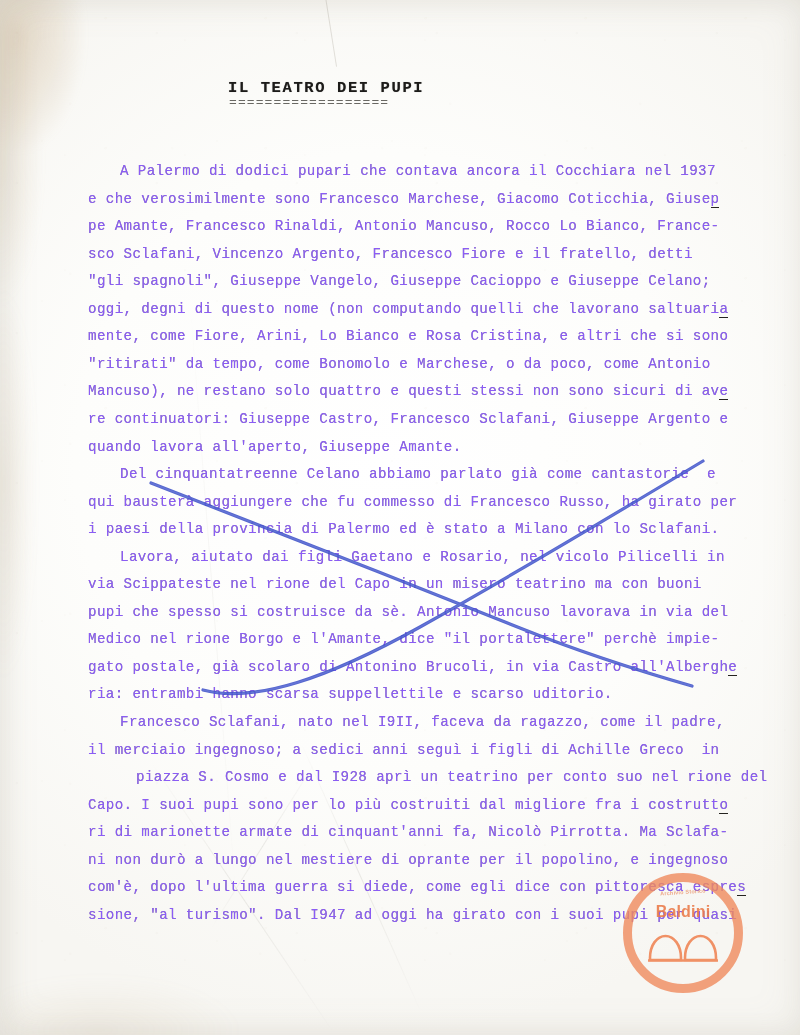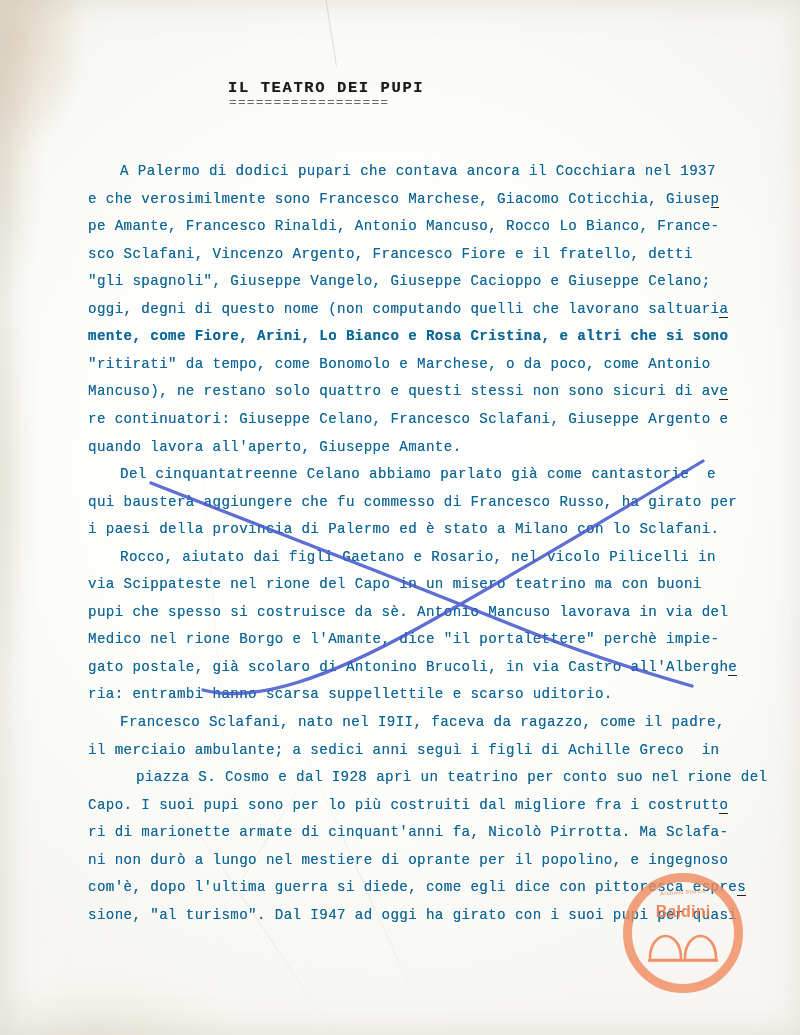--- a/index.html
+++ b/index.html
@@ -113,21 +113,21 @@
     top: 95px;
     color: #4a4843;
     font-size: 13px;
     letter-spacing: 1.1px;
     white-space: pre;
     opacity: .82;
   }
   .line {
     position: absolute;
     left: 88px;
-    color: #0369a1;
+    color: #8b5cf6;
     font-size: 14.2px;
     letter-spacing: .38px;
     white-space: pre;
     text-shadow: 0 0 .65px rgba(35,33,30,.5);
   }
   .line.indent { left: 120px; }
   .uline { border-bottom: 1px solid #25231f; padding-bottom: 0px; }
 
   
   .ink-layer {
@@ -208,36 +208,36 @@
   <div class="doc">
     <div class="title-block">IL TEATRO DEI PUPI</div>
     <div class="title-rule">==================</div>
     <div id="lines-host">
         <div class="line indent" style="top: 163px;">A Palermo di dodici pupari che contava ancora il Cocchiara nel 1937</div>
         <div class="line" style="top: 190.55px;">e che verosimilmente sono Francesco Marchese, Giacomo Coticchia, Giuse<span class="uline">p</span></div>
         <div class="line" style="top: 218.1px;">pe Amante, Francesco Rinaldi, Antonio Mancuso, Rocco Lo Bianco, France-</div>
         <div class="line" style="top: 245.65px;">sco Sclafani, Vincenzo Argento, Francesco Fiore e il fratello, detti</div>
         <div class="line" style="top: 273.2px;">"gli spagnoli", Giuseppe Vangelo, Giuseppe Cacioppo e Giuseppe Celano;</div>
         <div class="line" style="top: 300.75px;">oggi, degni di questo nome (non computando quelli che lavorano saltuari<span class="uline">a</span></div>
-        <div class="line" style="top: 328.3px; font-weight: bold;">mente, come Fiore, Arini, Lo Bianco e Rosa Cristina, e altri che si sono</div>
+        <div class="line" style="top: 328.3px;">mente, come Fiore, Arini, Lo Bianco e Rosa Cristina, e altri che si sono</div>
         <div class="line" style="top: 355.85px;">"ritirati" da tempo, come Bonomolo e Marchese, o da poco, come Antonio</div>
         <div class="line" style="top: 383.4px;">Mancuso), ne restano solo quattro e questi stessi non sono sicuri di av<span class="uline">e</span></div>
-        <div class="line" style="top: 410.95px;">re continuatori: Giuseppe Celano, Francesco Sclafani, Giuseppe Argento e</div>
+        <div class="line" style="top: 410.95px;">re continuatori: Giuseppe Castro, Francesco Sclafani, Giuseppe Argento e</div>
         <div class="line" style="top: 438.5px;">quando lavora all'aperto, Giuseppe Amante.</div>
         <div class="line indent" style="top: 466.05px;">Del cinquantatreenne Celano abbiamo parlato già come cantastorie  e</div>
         <div class="line" style="top: 493.6px;">qui bausterà aggiungere che fu commesso di Francesco Russo, ha girato per</div>
         <div class="line" style="top: 521.15px;">i paesi della provincia di Palermo ed è stato a Milano con lo Sclafani.</div>
-        <div class="line indent" style="top: 548.7px;">Rocco, aiutato dai figli Gaetano e Rosario, nel vicolo Pilicelli in</div>
+        <div class="line indent" style="top: 548.7px;">Lavora, aiutato dai figli Gaetano e Rosario, nel vicolo Pilicelli in</div>
         <div class="line" style="top: 576.25px;">via Scippateste nel rione del Capo in un misero teatrino ma con buoni</div>
         <div class="line" style="top: 603.8px; text-align: right;">pupi che spesso si costruisce da sè. Antonio Mancuso lavorava in via del</div>
         <div class="line" style="top: 631.35px;">Medico nel rione Borgo e l'Amante, dice "il portalettere" perchè impie-</div>
         <div class="line" style="top: 658.9px;">gato postale, già scolaro di Antonino Brucoli, in via Castro all'Albergh<span class="uline">e</span></div>
         <div class="line" style="top: 686.45px;">ria: entrambi hanno scarsa suppellettile e scarso uditorio.</div>
         <div class="line indent" style="top: 714px;">Francesco Sclafani, nato nel I9II, faceva da ragazzo, come il padre,</div>
-        <div class="line" style="top: 741.55px;">il merciaio ambulante; a sedici anni seguì i figli di Achille Greco  in</div>
+        <div class="line" style="top: 741.55px;">il merciaio ingegnoso; a sedici anni seguì i figli di Achille Greco  in</div>
         <div class="line" style="top: 769.1px; margin-left: 48px;">piazza S. Cosmo e dal I928 aprì un teatrino per conto suo nel rione del</div>
         <div class="line" style="top: 796.65px;">Capo. I suoi pupi sono per lo più costruiti dal migliore fra i costrutt<span class="uline">o</span></div>
         <div class="line" style="top: 824.2px;">ri di marionette armate di cinquant'anni fa, Nicolò Pirrotta. Ma Sclafa-</div>
         <div class="line" style="top: 851.75px;">ni non durò a lungo nel mestiere di oprante per il popolino, e ingegnoso</div>
         <div class="line" style="top: 879.3px;">com'è, dopo l'ultima guerra si diede, come egli dice con pittoresca espre<span class="uline">s</span></div>
         <div class="line" style="top: 906.85px;">sione, "al turismo". Dal I947 ad oggi ha girato con i suoi pupi per quasi</div>
       </div>
   </div>
 
   <div class="ink-layer">

